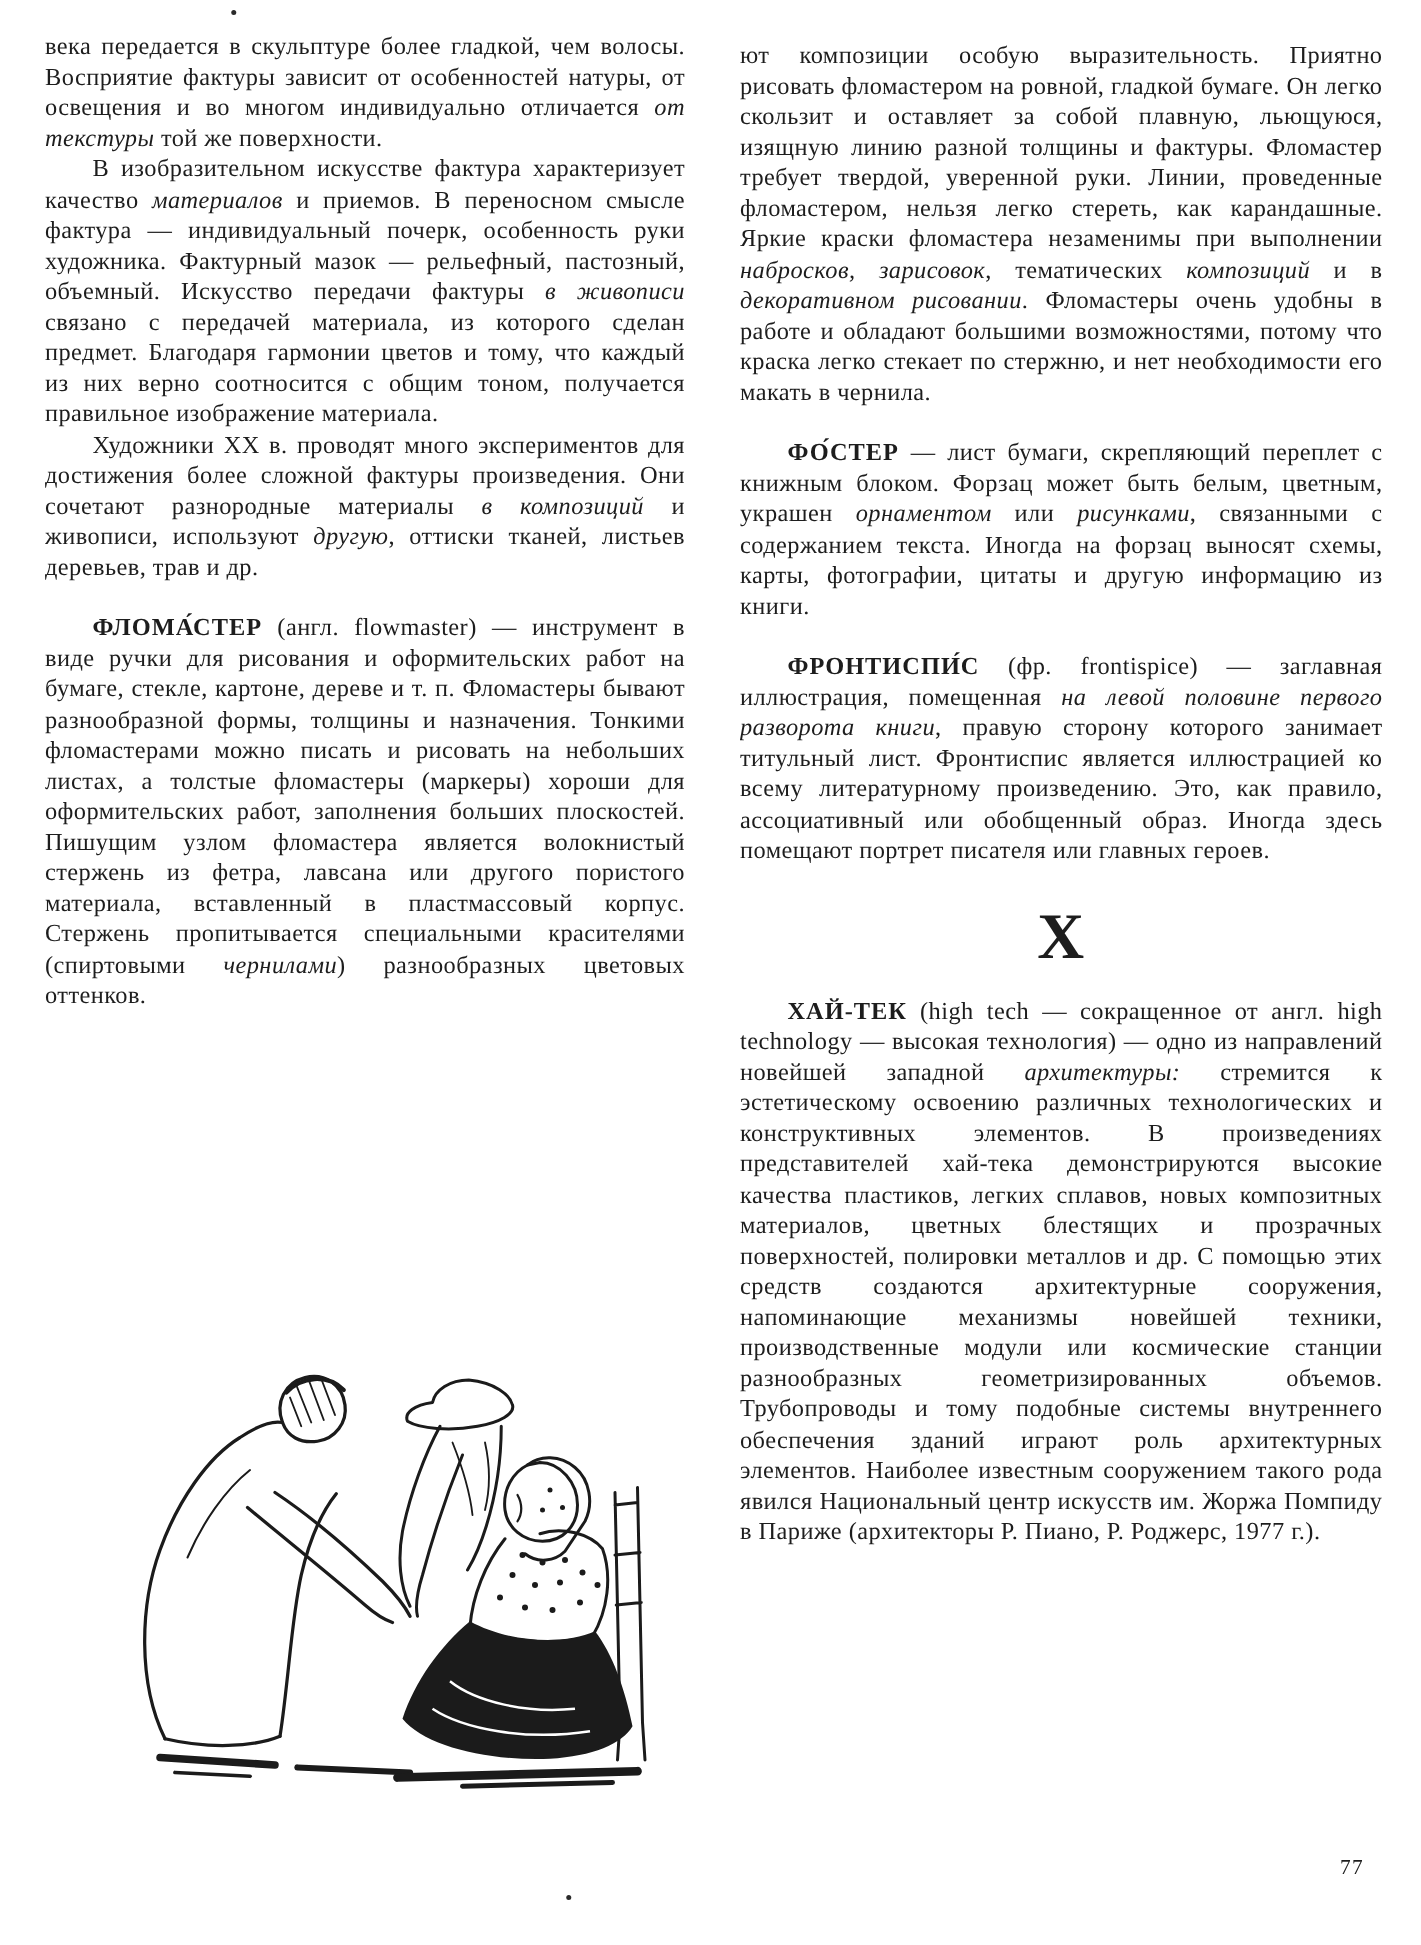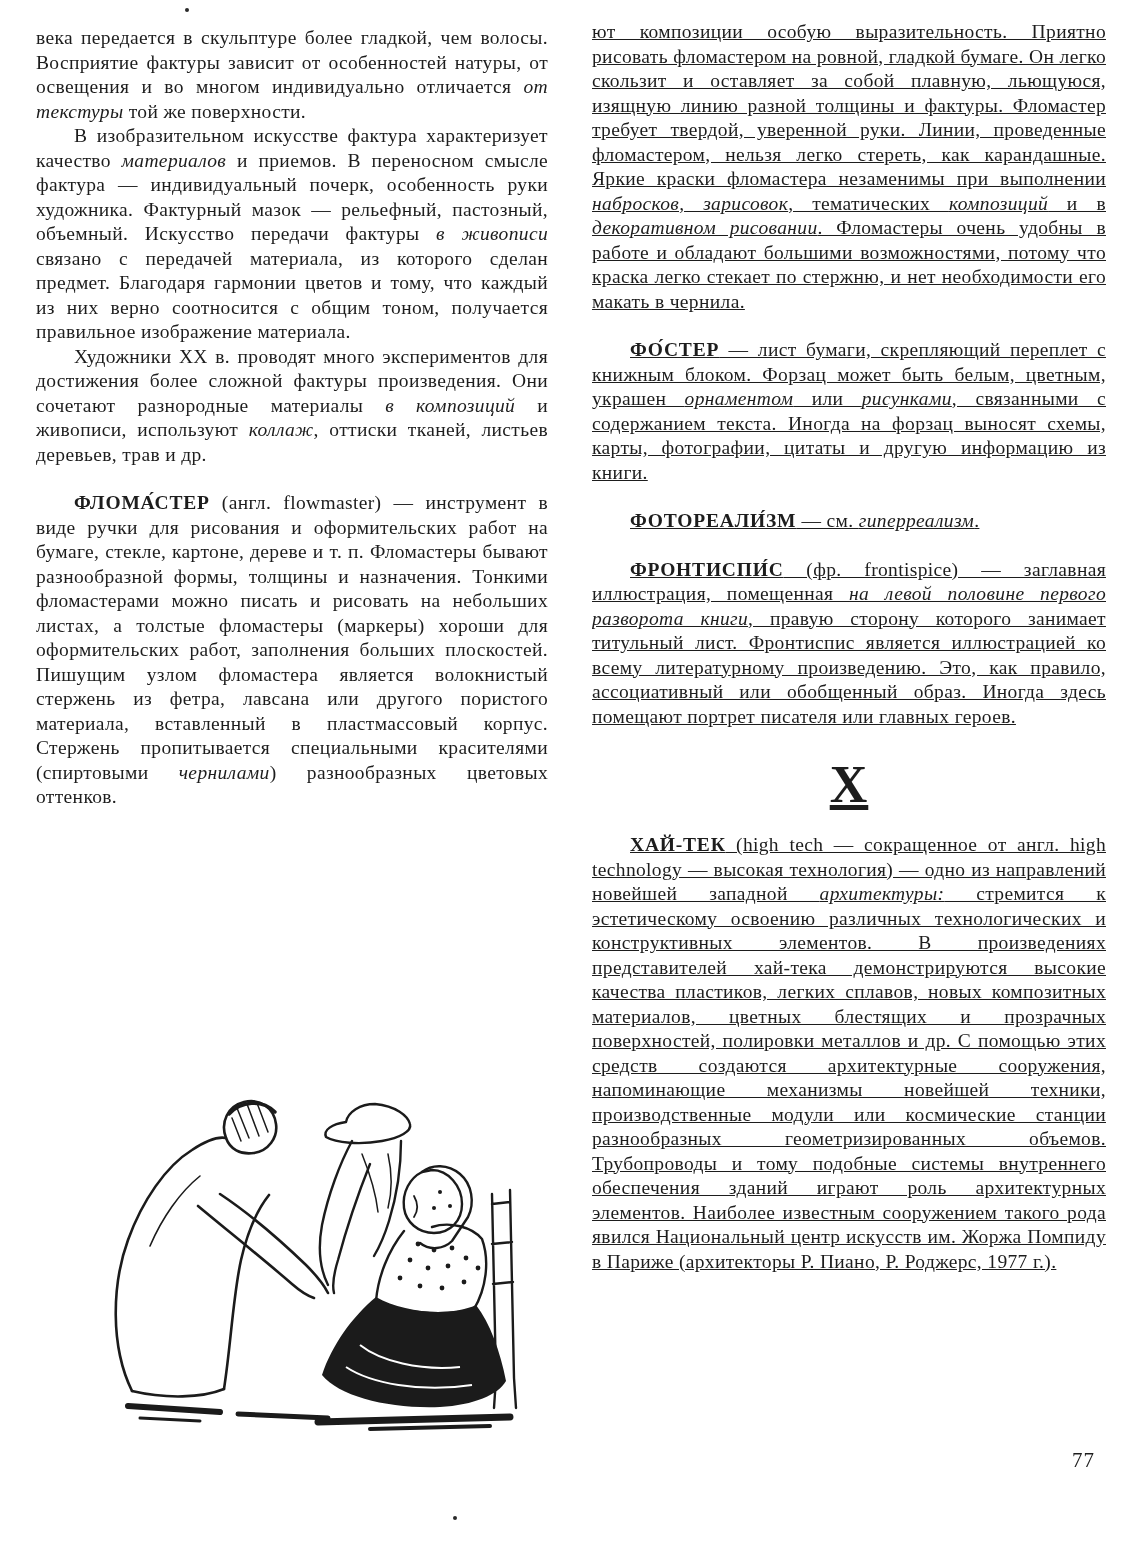--- a/index.html
+++ b/index.html
@@ -13,21 +13,21 @@
     overflow:hidden;
   }
   .coltext{
     position:absolute;
     text-align:justify;
     font-size:19.5px;
     line-height:24.5px;
     letter-spacing:0.35px;
   }
   .col-left{left:36px;top:26px;width:512px;height:1012px;overflow:hidden;}
-  .col-right{left:592px;top:20px;width:514px;height:1478px;overflow:hidden;text-decoration:underline;}
+  .col-right{left:592px;top:33px;width:514px;height:1478px;overflow:hidden;}
   .coltext p{margin:0;padding:0;}
   .coltext p.indent{text-indent:38px;}
   .coltext p.entry{margin-top:24px;}
   .b{font-weight:bold;letter-spacing:0.8px;}
   .i{font-style:italic;}
   .section-letter{
     text-align:center;
     font-weight:bold;
     font-size:52px;
     line-height:52px;
@@ -37,34 +37,34 @@
   .figure{
     position:absolute;left:70px;top:1046px;width:460px;height:392px;
   }
   .figure svg{display:block;width:100%;height:100%;}
   .caption{
     position:absolute;left:38px;top:1452px;width:512px;
     font-weight:bold;font-size:19px;line-height:24px;
     text-align:left;letter-spacing:0.4px;
   }
   .page-number{
-    position:absolute;left:1072px;top:1448px;
-    font-size:21px;font-weight:normal;letter-spacing:1px;
+    position:absolute;left:1072px;top:1484px;
+    font-size:17px;font-weight:normal;letter-spacing:1px;
   }
   .speck{position:absolute;width:4px;height:4px;border-radius:50%;background:#2a2a2a;}
 </style>
 </head>
 <body>
 
 <div class="page">
 
   <div class="coltext col-left">
     <p><span>века передается в скульптуре более гладкой, чем волосы. Восприятие фактуры зависит от особенностей натуры, от освещения и во многом индивидуально отличается </span><span class="i">от текстуры</span><span> той же поверхности.</span></p>
     <p class="indent"><span>В изобразительном искусстве фактура характеризует качество </span><span class="i">материалов</span><span> и приемов. В переносном смысле фактура — индивидуальный почерк, особенность руки художника. Фактурный мазок — рельефный, пастозный, объемный. Искусство передачи фактуры </span><span class="i">в живописи</span><span> связано с передачей материала, из которого сделан предмет. Благодаря гармонии цветов и тому, что каждый из них верно соотносится с общим тоном, получается правильное изображение материала.</span></p>
-    <p class="indent"><span>Художники XX в. проводят много экспериментов для достижения более сложной фактуры произведения. Они сочетают разнородные материалы </span><span class="i">в композиций</span><span> и живописи, используют </span><span class="i">коллаж</span><span>, оттиски тканей, листьев деревьев, трав и др.</span></p>
+    <p class="indent"><span>Художники XX в. проводят много экспериментов для достижения более сложной фактуры произведения. Они сочетают разнородные материалы </span><span class="i">в композиций</span><span> и живописи, используют </span><span class="i">другую</span><span>, оттиски тканей, листьев деревьев, трав и др.</span></p>
     <p class="indent entry"><span class="b">ФЛОМА́СТЕР</span><span> (англ. flowmaster) — инструмент в виде ручки для рисования и оформительских работ на бумаге, стекле, картоне, дереве и т. п. Фломастеры бывают разнообразной формы, толщины и назначения. Тонкими фломастерами можно писать и рисовать на небольших листах, а толстые фломастеры (маркеры) хороши для оформительских работ, заполнения больших плоскостей. Пишущим узлом фломастера является волокнистый стержень из фетра, лавсана или другого пористого материала, вставленный в пластмассовый корпус. Стержень пропитывается специальными красителями (спиртовыми </span><span class="i">чернилами</span><span>) разнообразных цветовых оттенков.</span></p>
   </div>
 
   <div class="figure">
     <svg viewBox="0 0 460 392" xmlns="http://www.w3.org/2000/svg">
       <g fill="none" stroke="#1b1b1b" stroke-width="2.6" stroke-linecap="round" stroke-linejoin="round">
 
         <path d="M62,345 C40,300 42,238 58,194 C72,155 96,120 122,104 C134,96 146,90 156,92"></path>
         <path d="M62,345 C96,353 132,352 154,343"></path>
         <path d="M154,343 C161,298 163,250 171,214 C177,188 187,164 199,149"></path>
@@ -130,21 +130,20 @@
         <path d="M300,383 L420,380" stroke-width="4"></path>
         <path d="M70,372 L130,375" stroke-width="3"></path>
       </g>
     </svg>
   </div>
 
 
   <div class="coltext col-right">
     <p><span>ют композиции особую выразительность. Приятно рисовать фломастером на ровной, гладкой бумаге. Он легко скользит и оставляет за собой плавную, льющуюся, изящную линию разной толщины и фактуры. Фломастер требует твердой, уверенной руки. Линии, проведенные фломастером, нельзя легко стереть, как карандашные. Яркие краски фломастера незаменимы при выполнении </span><span class="i">набросков, зарисовок</span><span>, тематических </span><span class="i">композиций</span><span> и в </span><span class="i">декоративном рисовании</span><span>. Фломастеры очень удобны в работе и обладают большими возможностями, потому что краска легко стекает по стержню, и нет необходимости его макать в чернила.</span></p>
     <p class="indent entry"><span class="b">ФО́СТЕР</span><span> — лист бумаги, скрепляющий переплет с книжным блоком. Форзац может быть белым, цветным, украшен </span><span class="i">орнаментом</span><span> или </span><span class="i">рисунками</span><span>, связанными с содержанием текста. Иногда на форзац выносят схемы, карты, фотографии, цитаты и другую информацию из книги.</span></p>
-    <p class="indent entry"><span class="b">ФОТОРЕАЛИ́ЗМ</span><span> — см. </span><span class="i">гиперреализм</span><span>.</span></p>
     <p class="indent entry"><span class="b">ФРОНТИСПИ́С</span><span> (фр. frontispice) — заглавная иллюстрация, помещенная </span><span class="i">на левой половине первого разворота книги</span><span>, правую сторону которого занимает титульный лист. Фронтиспис является иллюстрацией ко всему литературному произведению. Это, как правило, ассоциативный или обобщенный образ. Иногда здесь помещают портрет писателя или главных героев.</span></p>
     <div class="section-letter">Х</div>
     <p class="indent"><span class="b">ХАЙ-ТЕК</span><span> (high tech — сокращенное от англ. high technology — высокая технология) — одно из направлений новейшей западной </span><span class="i">архитектуры:</span><span> стремится к эстетическому освоению различных технологических и конструктивных элементов. В произведениях представителей хай-тека демонстрируются высокие качества пластиков, легких сплавов, новых композитных материалов, цветных блестящих и прозрачных поверхностей, полировки металлов и др. С помощью этих средств создаются архитектурные сооружения, напоминающие механизмы новейшей техники, производственные модули или космические станции разнообразных геометризированных объемов. Трубопроводы и тому подобные системы внутреннего обеспечения зданий играют роль архитектурных элементов. Наиболее известным сооружением такого рода явился Национальный центр искусств им. Жоржа Помпиду в Париже (архитекторы Р. Пиано, Р. Роджерс, 1977 г.).</span></p>
   </div>
 
   <div class="page-number">77</div>
 
   <div class="speck" style="left:185px;top:8px;"></div>
   <div class="speck" style="left:453px;top:1516px;"></div>
 </div>

